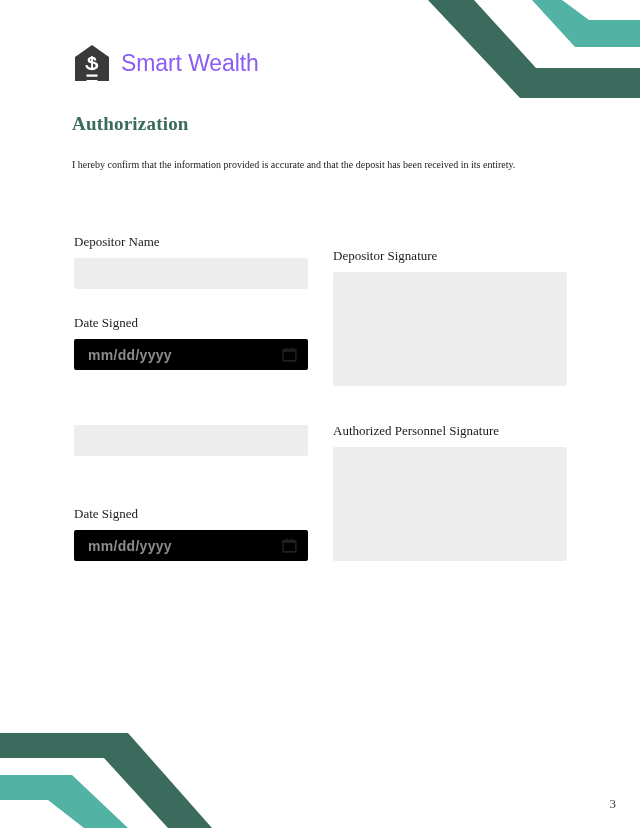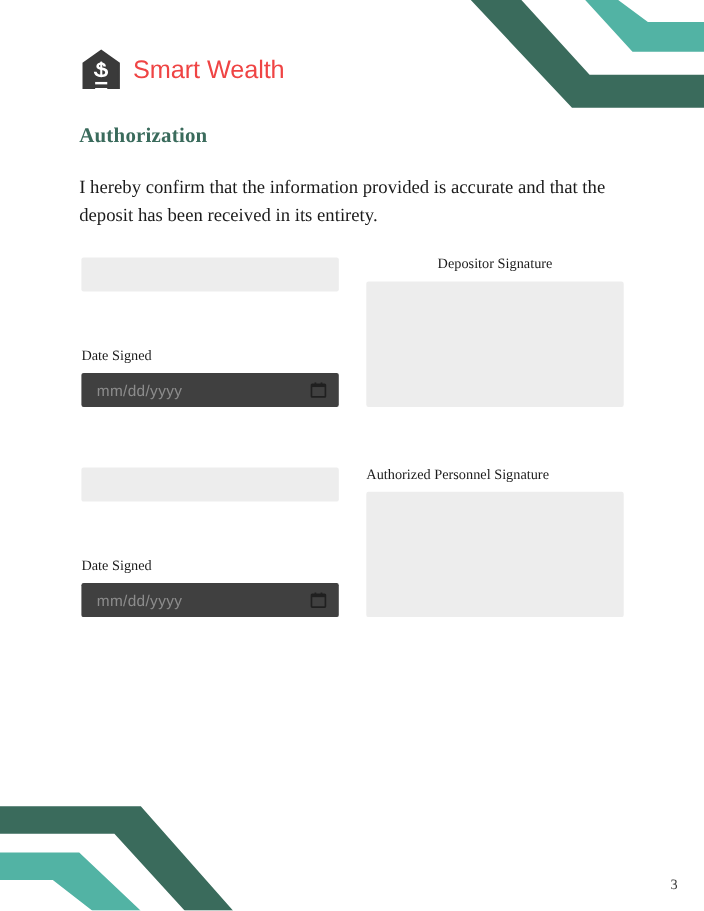--- a/index.html
+++ b/index.html
@@ -31,21 +31,21 @@
     left: 74px;
     top: 44px;
     display: flex;
     align-items: center;
     gap: 11px;
   }
   #logo-mark { width: 36px; height: 38px; display: block; }
   #logo-text {
     font-family: "Liberation Sans", sans-serif;
     font-size: 23px;
-    color: #ef4444;
+    color: #8b5cf6;
     letter-spacing: -0.1px;
     white-space: nowrap;
   }
 
   
   #page-title {
     position: absolute;
     left: 72px;
     top: 113px;
     font-family: "Liberation Serif", serif;
@@ -54,21 +54,21 @@
     color: #3a6b5c;
     letter-spacing: 0.2px;
     text-align: center;
   }
 
   #intro-text {
     position: absolute;
     left: 72px;
     top: 157px;
     width: 500px;
-    font-size: 17px;
+    font-size: 10px;
     line-height: 1.55;
     color: #1b1b1b;
   }
 
   
   #form-area {
     position: absolute;
     left: 0;
     top: 228px;
     width: 640px;
@@ -98,25 +98,26 @@
     color: #333;
     padding: 0 9px;
   }
 
   .date-input {
     display: flex;
     align-items: center;
     justify-content: space-between;
     width: 100%;
     height: 31px;
-    background: #404040;
+    background: #000000;
     border: none;
     border-radius: 2px;
     padding: 0 11px 0 14px;
     cursor: text;
+    font-weight: bold;
   }
   .date-placeholder {
     font-family: "Liberation Sans", sans-serif;
     font-size: 14px;
     color: #8c8c8c;
     letter-spacing: 0.3px;
   }
   .cal-icon { width: 15px; height: 15px; display: block; flex: 0 0 auto; }
 
   .sig-box {
@@ -126,21 +127,21 @@
     border-radius: 2px;
     cursor: text;
   }
 
   
   .col-left  { left: 74px;  width: 234px; }
   .col-right { left: 333px; width: 234px; }
 
   #blk-depositor-name      { top: 6px;   }
   #blk-date-signed-1       { top: 87px;  }
-  #blk-depositor-signature { top: 4px; text-align: center;   }
+  #blk-depositor-signature { top: 20px;   }
   #blk-received-by         { top: 197px; }
   #blk-date-signed-2       { top: 278px; }
   #blk-personnel-signature { top: 195px; }
 
   #sig-box-1 { height: 114px; }
   #sig-box-2 { height: 114px; }
 
   
   #page-number {
     position: absolute;
@@ -181,20 +182,21 @@
     <div id="logo-text">Smart Wealth</div>
   </div>
 
   <h1 id="page-title">Authorization</h1>
 
   <p id="intro-text">I hereby confirm that the information provided is accurate and that the deposit has been received in its entirety.</p>
 
   <div id="form-area">
 
     <div class="form-block col-left" id="blk-depositor-name">
+      <label class="field-label">Depositor Name</label>
       <input class="text-input" type="text" placeholder="" style="">
     </div>
 
     <div class="form-block col-left" id="blk-date-signed-1">
       <label class="field-label">Date Signed</label>
       <div class="date-input">
         <span class="date-placeholder">mm/dd/yyyy</span>
         <svg class="cal-icon" viewBox="0 0 16 16">
           <rect x="1.2" y="2.6" width="13.6" height="12.2" rx="0.8" fill="none" stroke="#202020" stroke-width="1.7"></rect>
           <rect x="1.2" y="2.6" width="13.6" height="2.6" fill="#202020"></rect>

